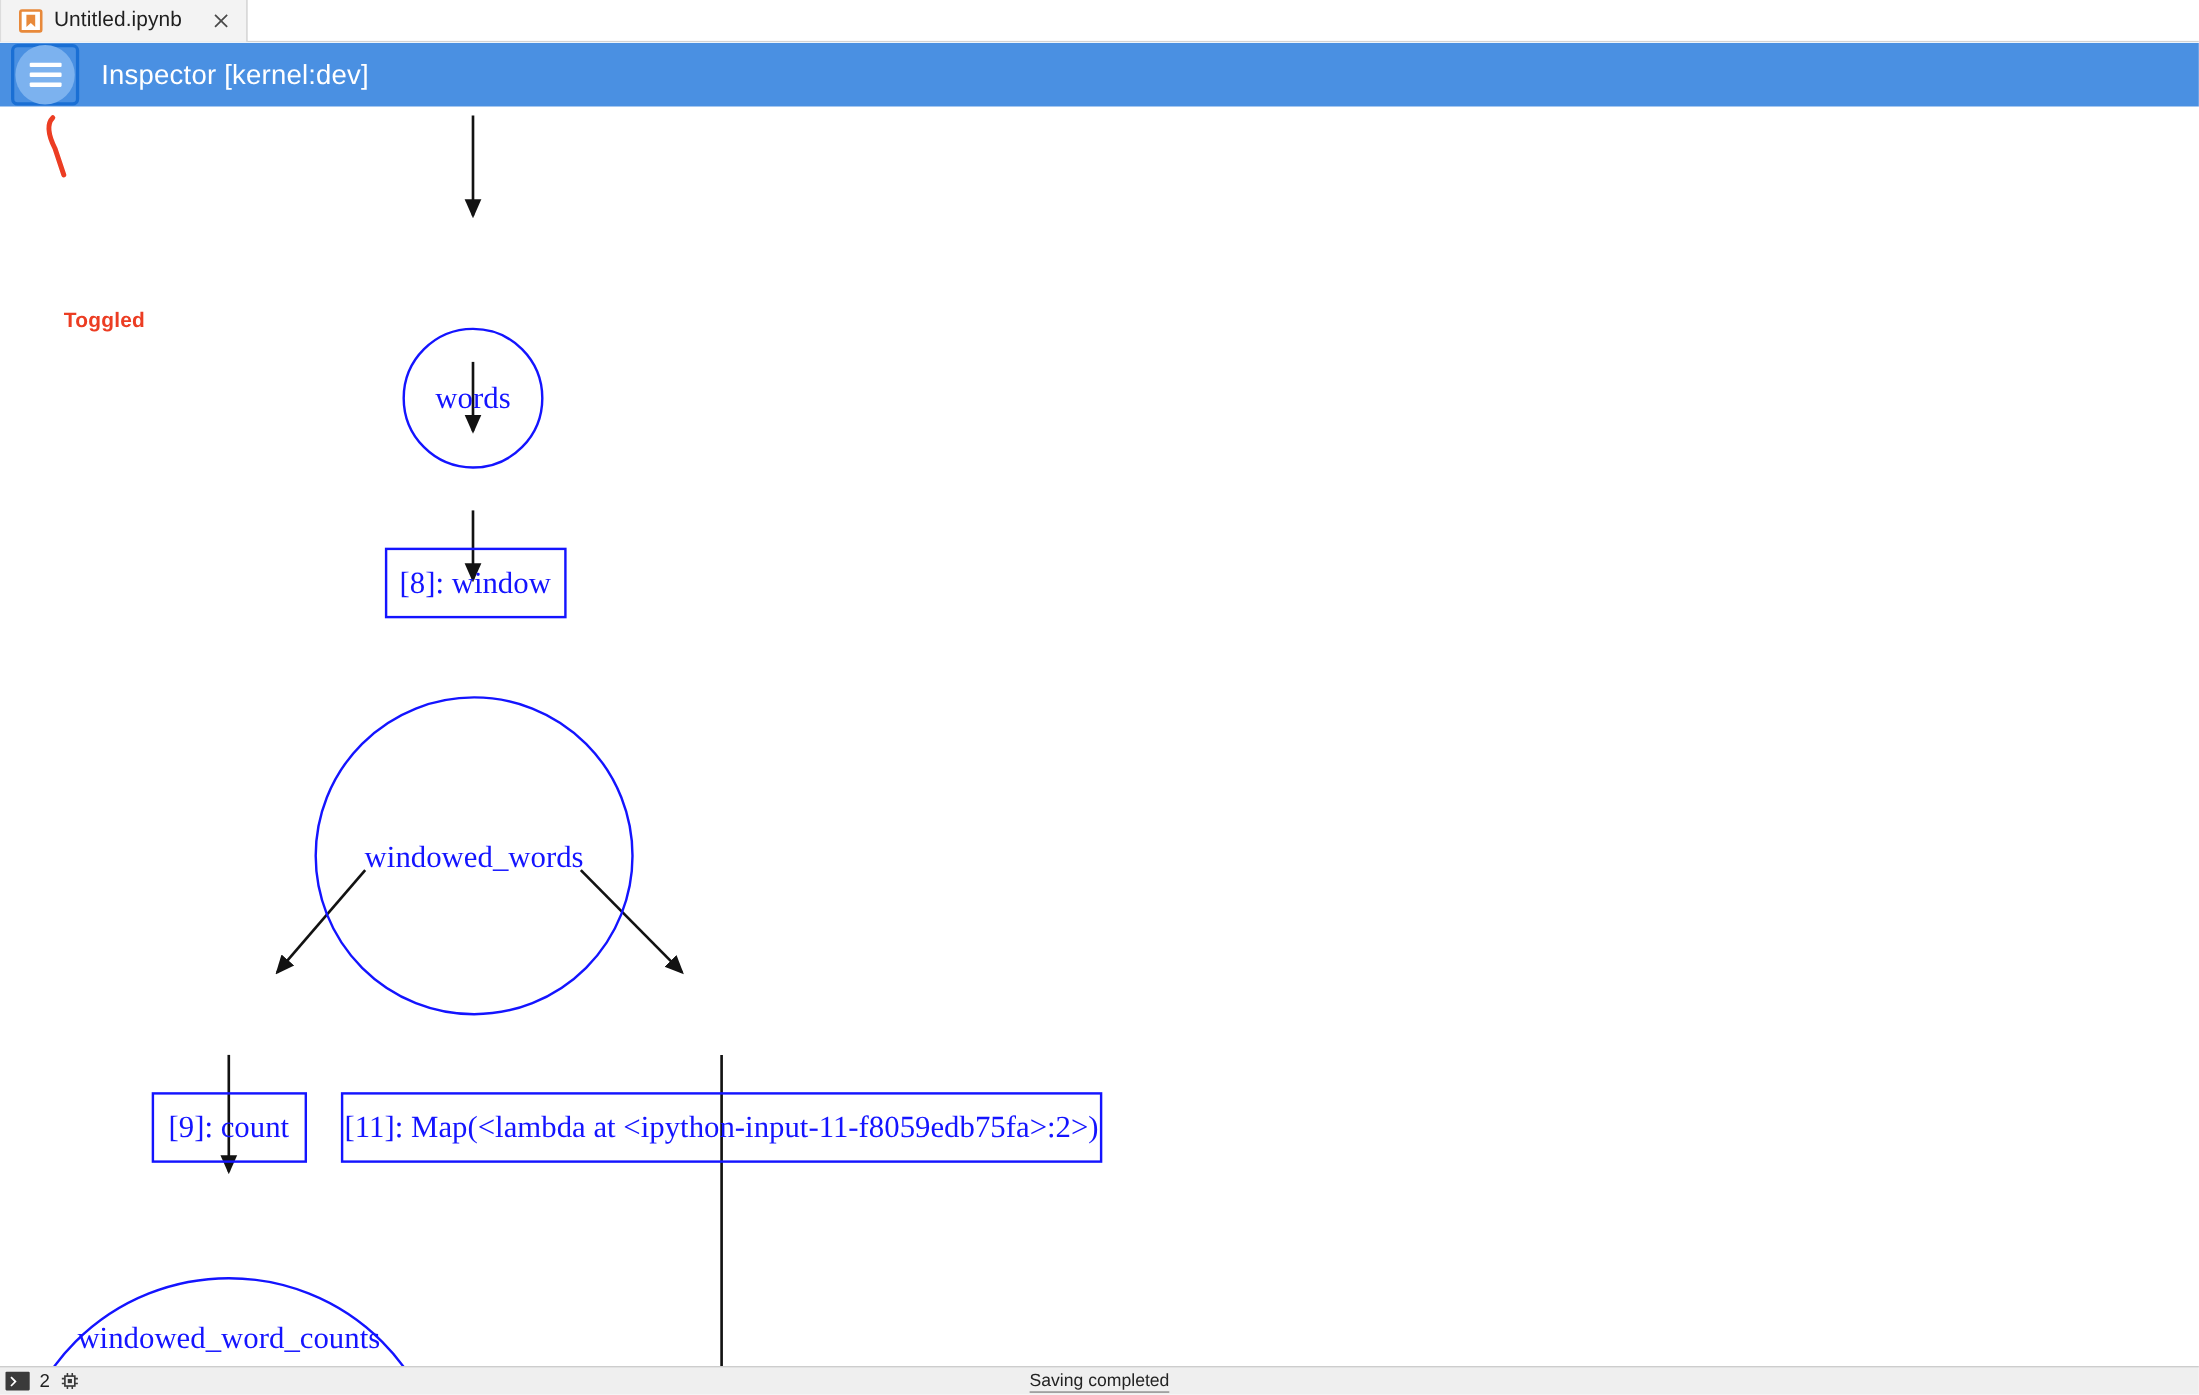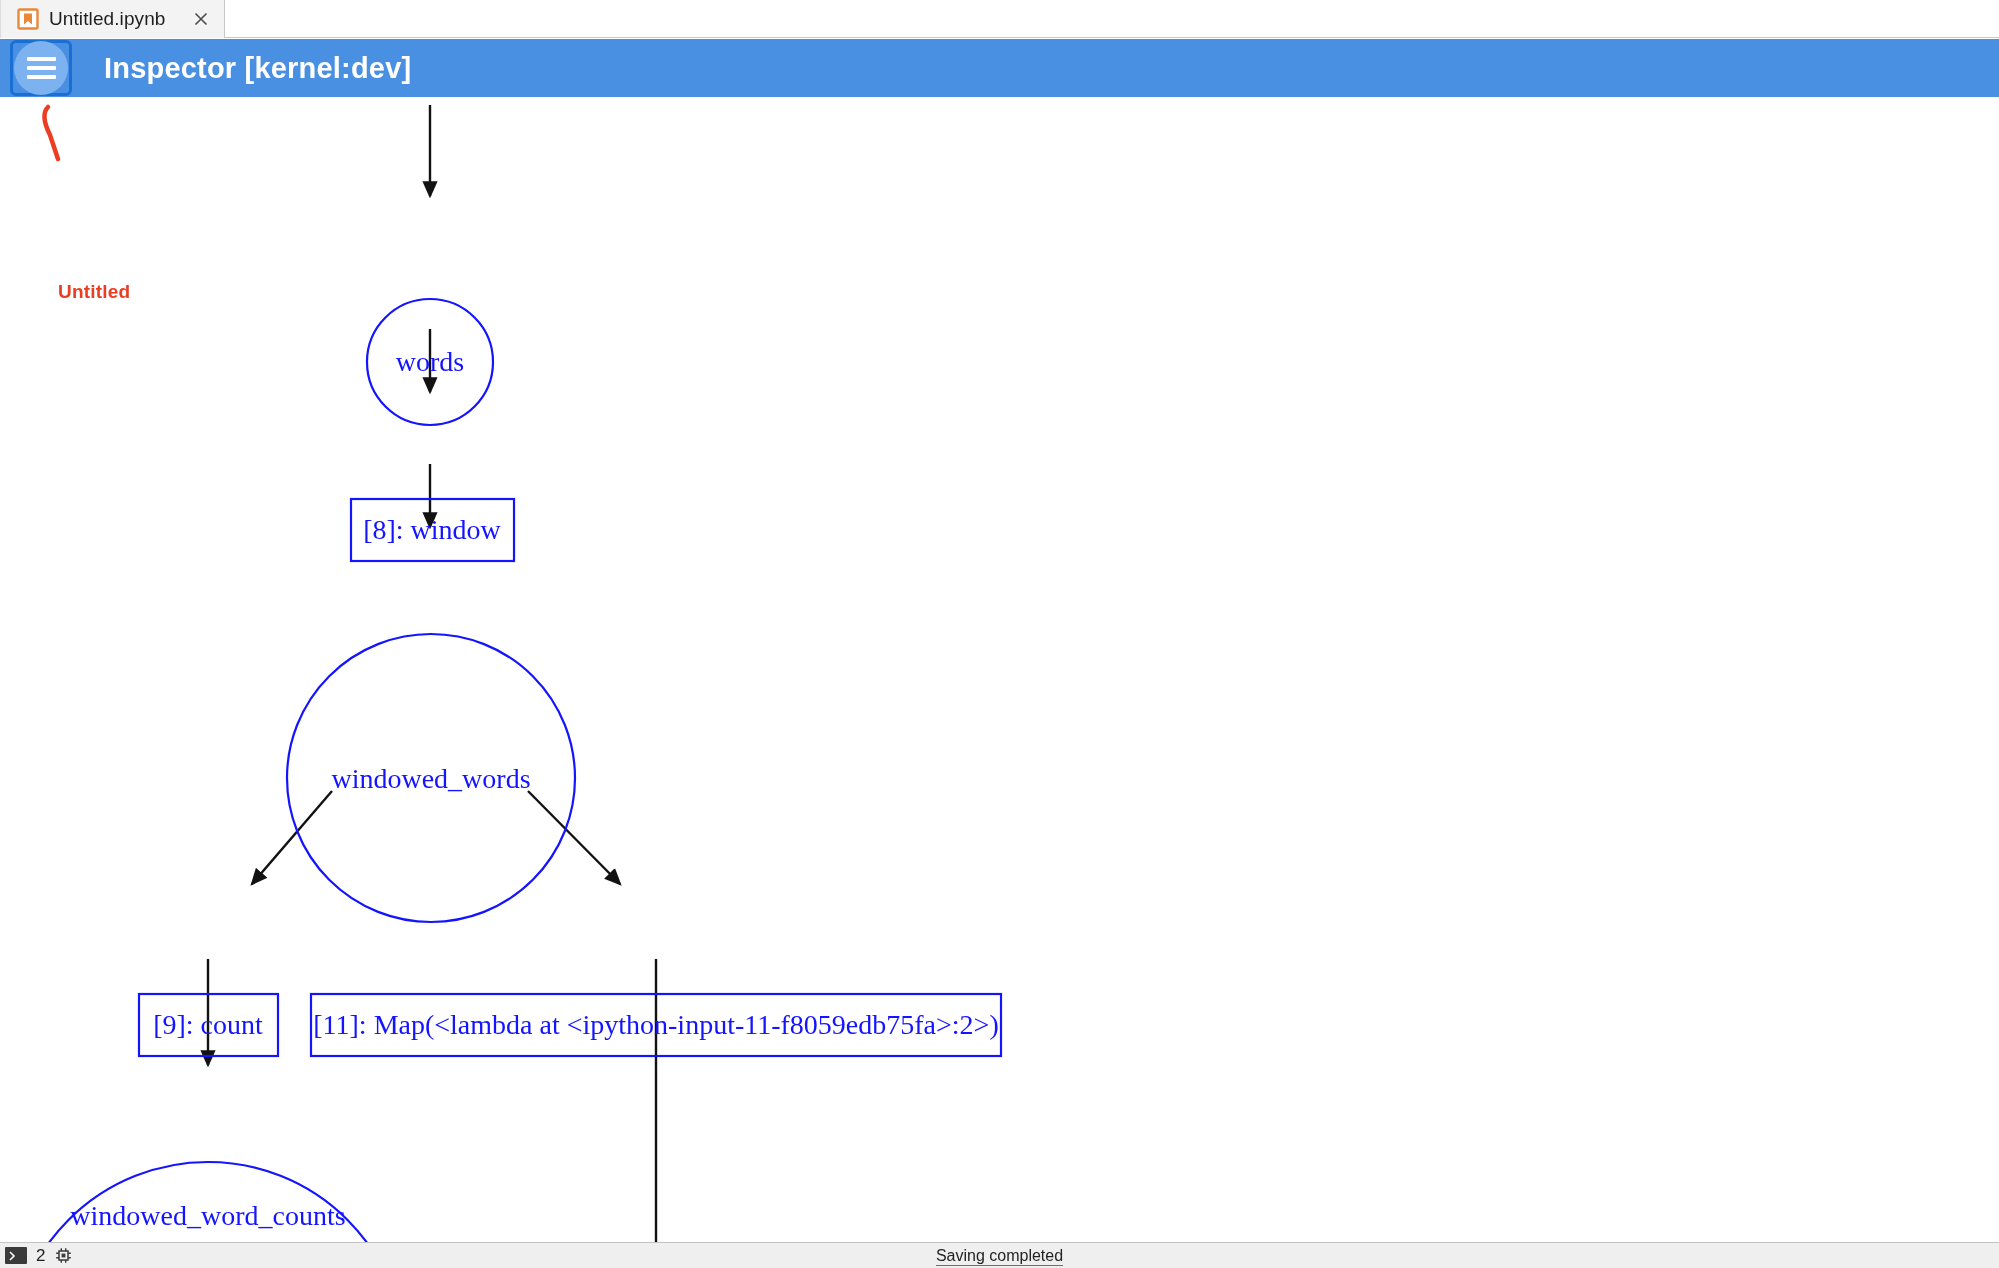--- a/index.html
+++ b/index.html
@@ -111,23 +111,23 @@
     gap: 5px;
   }
   .menu-btn .bars i {
     display: block;
     height: 4px;
     background: #ffffff;
     border-radius: 1px;
   }
   .header-title {
     color: #ffffff;
-    font-size: 29px;
-    font-weight: bold;
-    margin-left: 32px;
+    font-size: 25px;
+    font-weight: normal;
+    margin-left: 20px;
     letter-spacing: 0.2px;
     white-space: nowrap;
   }
 
   
   .canvas {
     position: absolute;
     top: 97px; left: 0;
     width: 1999px;
     height: 1145px;
@@ -295,21 +295,21 @@
 
       <g>
         <circle class="node-shape" cx="656" cy="1260" r="36"></circle>
       </g>
 
       <g>
         <path class="annot-path" d="M 48 10 C 42 16, 44 26, 50 38 L 58 62"></path>
       </g>
     </svg>
 
-    <div class="annot-label">Untitled</div>
+    <div class="annot-label">Toggled</div>
   </div>
 
   <div class="statusbar">
     <div class="status-left">
       <span class="status-sqicon">
         <svg width="16" height="12" viewBox="0 0 16 12">
           <path d="M2 2 L6 6 L2 10" stroke="#ffffff" stroke-width="1.6" fill="none"></path>
         </svg>
       </span>
       <span class="status-count">2</span>

